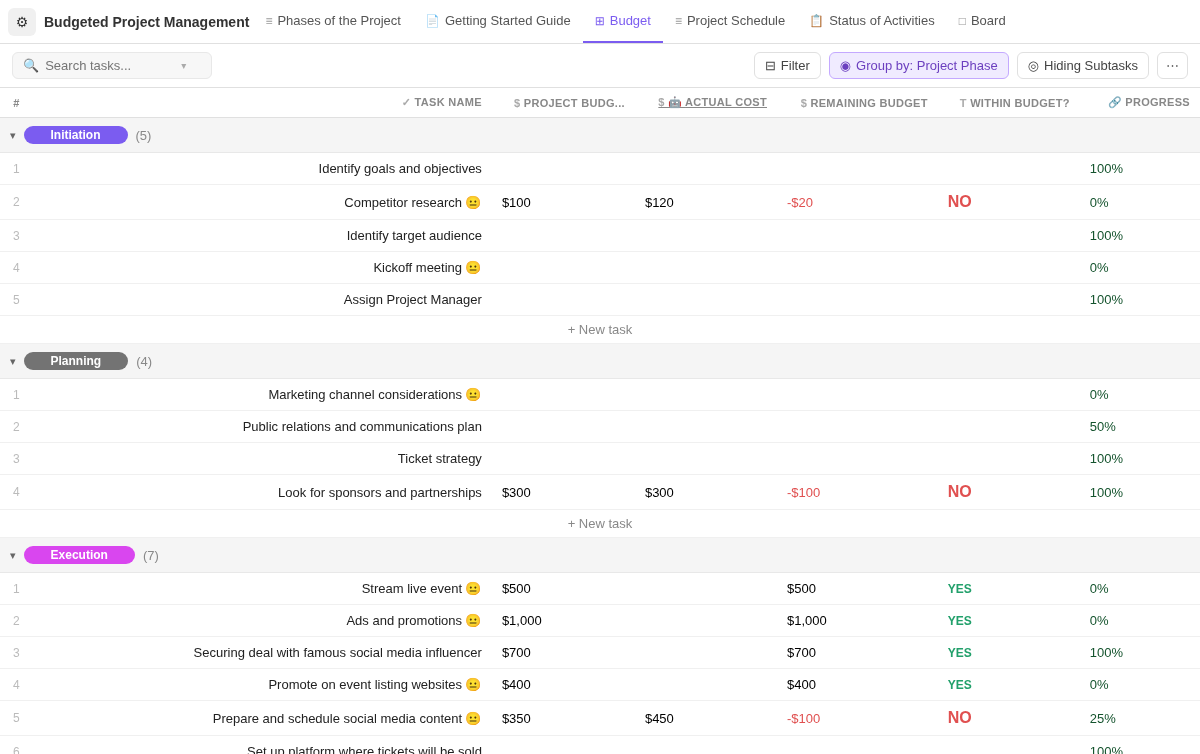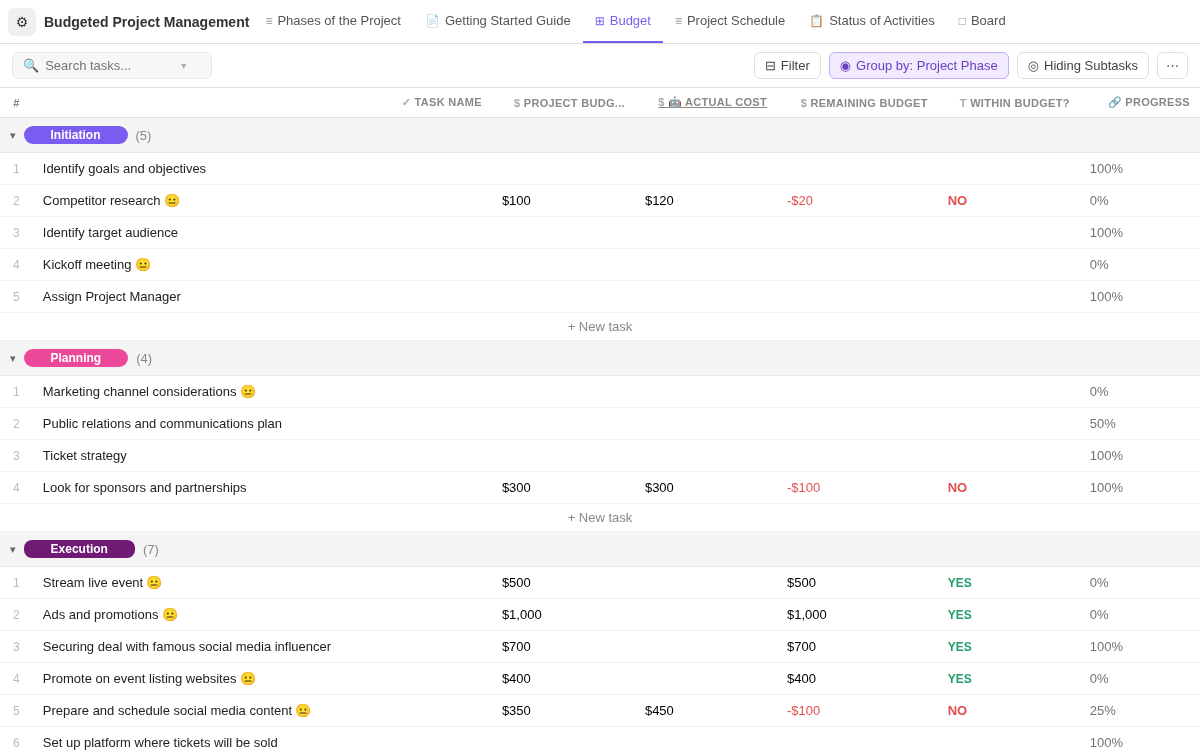--- a/index.html
+++ b/index.html
@@ -136,26 +136,26 @@
     thead th.budget-col { width: 130px; }
     thead th.actual-col { width: 130px; text-decoration: underline; }
     thead th.remain-col { width: 140px; }
     thead th.within-col { width: 120px; }
     thead th.progress-col { width: 110px; }
 
     tbody tr { border-bottom: 1px solid #f0f0f0; }
 
     td { padding: 8px 10px; }
     td:first-child { text-align: center; color: #bbb; font-size: 12px; width: 30px; }
-    td.task-name { font-size: 13px; color: #222; }
+    td.task-name { font-size: 13px; color: #222; text-align: right; }
     td.num-cell { font-size: 13px; color: #000000; }
     td.neg { color: #e05050; }
     td.yn-yes { color: #22a06b; font-weight: 600; font-size: 12px; }
-    td.yn-no { color: #e05050; font-weight: 600; font-size: 13px; }
-    td.progress { color: #737373; font-size: 13px; }
+    td.yn-no { color: #e05050; font-weight: 600; font-size: 16px; }
+    td.progress { color: #14532d; font-size: 13px; }
 
     
     .group-header td {
       background: #f5f5f5;
       padding: 8px 10px;
       border-bottom: 1px solid #e8e8e8;
     }
     .group-header-content {
       display: flex;
       align-items: center;
@@ -163,22 +163,22 @@
     }
     .chevron { font-size: 11px; color: #666; cursor: pointer; }
     .phase-badge {
       padding: 2px 27px;
       border-radius: 12px;
       font-size: 12px;
       font-weight: 600;
       color: #fff;
     }
     .badge-initiation { background: #7b5cf0; }
-    .badge-planning { background: #ec4899; }
-    .badge-execution { background: #701a75; border-radius: 8px; }
+    .badge-planning { background: #737373; }
+    .badge-execution { background: #d946ef; }
     .group-count { color: #888; font-size: 13px; }
 
     
     .new-task-row td {
       color: #888;
       font-size: 13px;
       padding: 6px 10px;
       cursor: pointer;
     }
 

